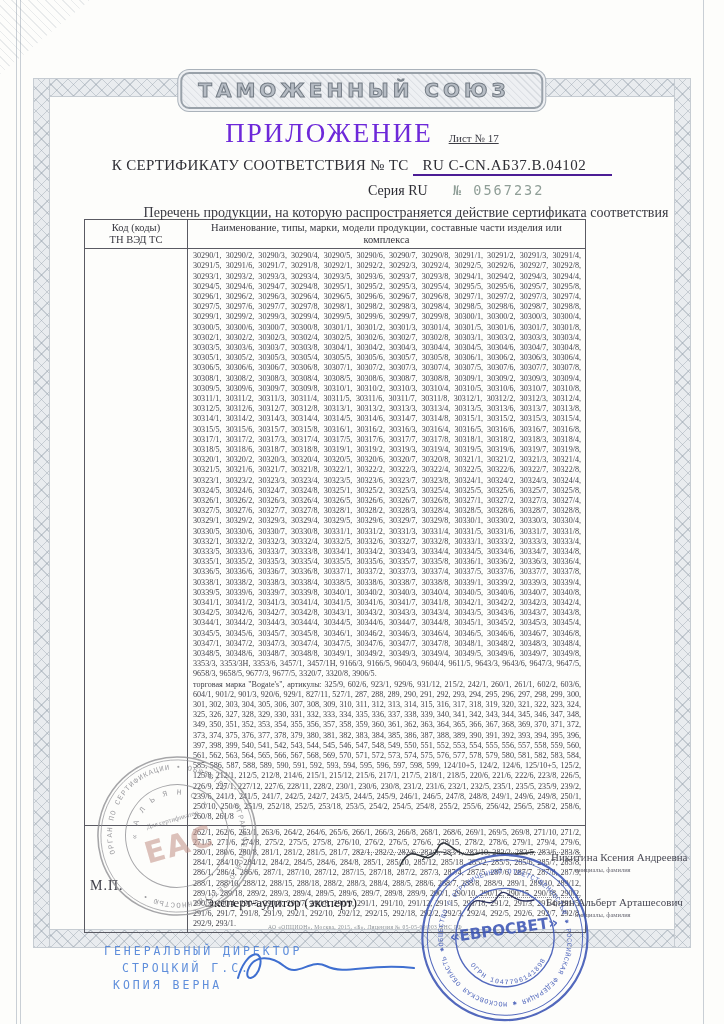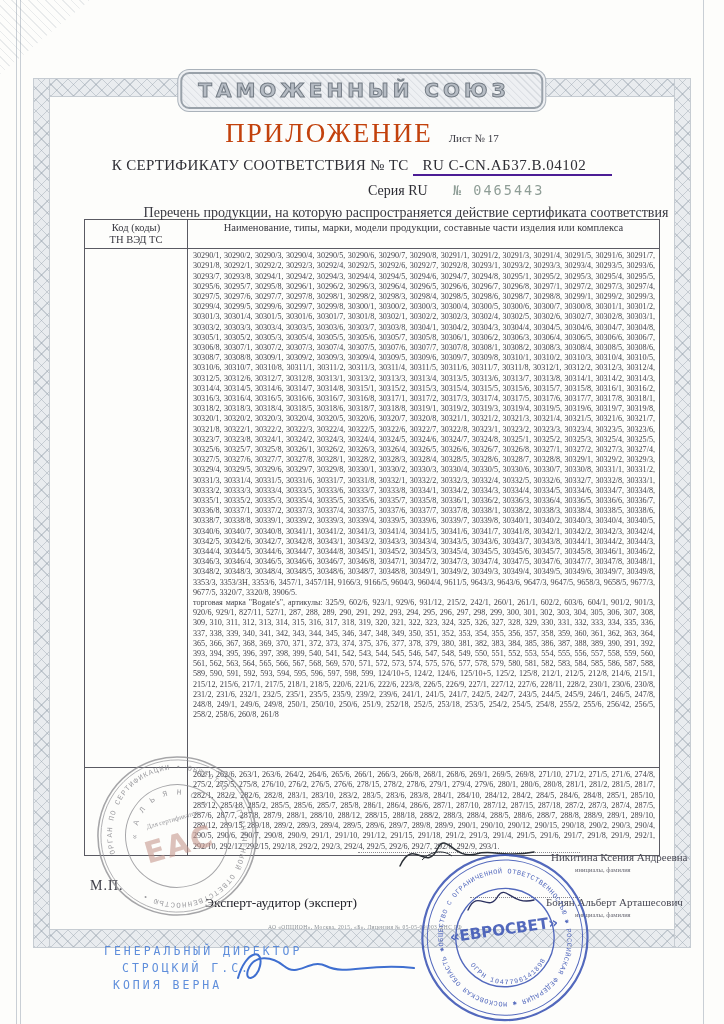--- a/index.html
+++ b/index.html
@@ -23,32 +23,32 @@
   .banner{position:absolute;top:72px;left:50%;transform:translateX(-50%);z-index:3;
       background:
       repeating-linear-gradient(45deg, rgba(150,160,170,.25) 0 1px, transparent 1px 5px),
       #eef0f3;
       border:2px solid #99a1a9;border-radius:9px;box-shadow:0 0 0 2px #eef0f3,0 0 0 3px #aab2ba;
       padding:4px 32px 5px 16px;}
   .banner-text{font-family:"DejaVu Sans",sans-serif;font-weight:bold;font-size:20px;
       letter-spacing:4px;color:#b6bcc4;-webkit-text-stroke:1px #737b84;white-space:nowrap;}
   
   .title-row{position:absolute;top:118px;left:0;width:100%;text-align:center;z-index:2;}
-  .doc-title{font-size:27px;letter-spacing:2px;color:#c2410c;}
-  .sheet-no{font-size:11px;color:#3c3c44;margin-left:16px;}
+  .doc-title{font-size:27px;letter-spacing:2px;color:#6d28d9;}
+  .sheet-no{font-size:11px;color:#3c3c44;margin-left:16px;text-decoration:underline;}
   .cert-row{position:absolute;top:157px;left:0;width:100%;text-align:center;font-size:15px;
       color:#2e2e35;z-index:2;letter-spacing:.3px;}
   .cert-num{border-bottom:2px solid #4c1d95;padding:0 26px 1px 10px;letter-spacing:.5px;}
   .series-row{position:absolute;top:182px;left:368px;font-size:14px;color:#2e2e35;z-index:2;}
   .series-no{font-family:"DejaVu Sans Mono",monospace;color:#8f9e97;letter-spacing:2px;
       font-size:13.5px;margin-left:22px;}
   .caption{position:absolute;top:205px;left:0;width:100%;text-align:center;font-size:14px;
       color:#3a3a42;z-index:2;margin-left:44px;}
   
-  .list-table{position:absolute;left:84px;top:219px;width:576px;border-collapse:collapse;z-index:1;}
+  .list-table{position:absolute;left:84px;top:219px;width:502px;border-collapse:collapse;z-index:1;}
   .list-table td,.list-table th{border:1px solid #5a5a62;vertical-align:top;box-sizing:border-box;}
   .list-table th{font-weight:normal;font-size:10.5px;line-height:1.15;text-align:center;
       padding:2px 3px;color:#36363e;}
   .col-code{width:103px;}
   .cell-body{padding:2px 4px 2px 5px;font-size:8.1px;line-height:10.2px;text-align:justify;
       color:#43434c;}
   .cell-body p{margin:0;}
   .row1-cell{height:519px;margin-left:48px;}
   .row2-cell{height:88px;}
   
@@ -85,21 +85,21 @@
 
   <div class="title-row">
     <span class="doc-title">ПРИЛОЖЕНИЕ</span><span class="sheet-no">Лист № 17</span>
   </div>
   <div class="cert-row">
     <span>К СЕРТИФИКАТУ СООТВЕТСТВИЯ  № ТС</span>
     <span class="cert-num">RU С-CN.АБ37.В.04102</span>
   </div>
   <div class="series-row">
     <span>Серия RU</span>
-    <span class="series-no">№ 0465443</span>
+    <span class="series-no">№ 0567232</span>
   </div>
   <div class="caption">Перечень продукции, на которую распространяется действие сертификата соответствия</div>
 
   <table class="list-table">
     <tbody>
         <tr>
       <th class="col-code">
         <span>Код (коды)</span><br>
         <span>ТН ВЭД ТС</span>
       </th>

